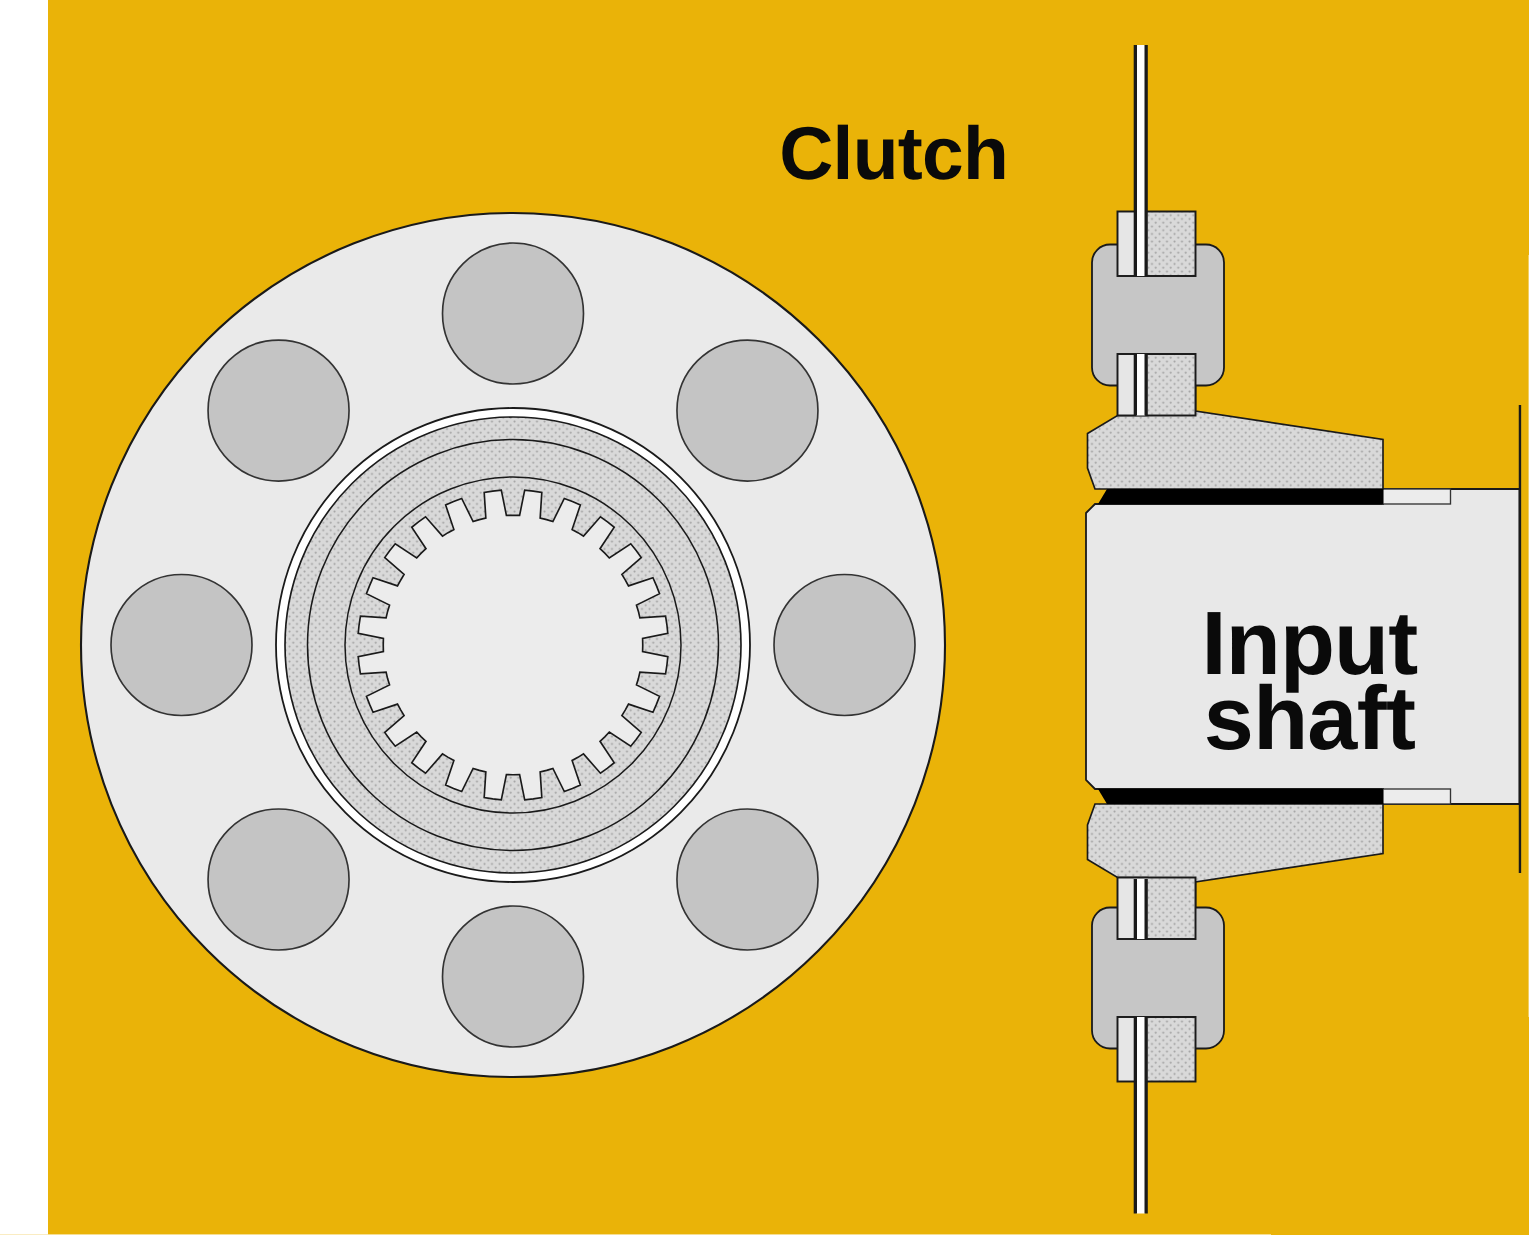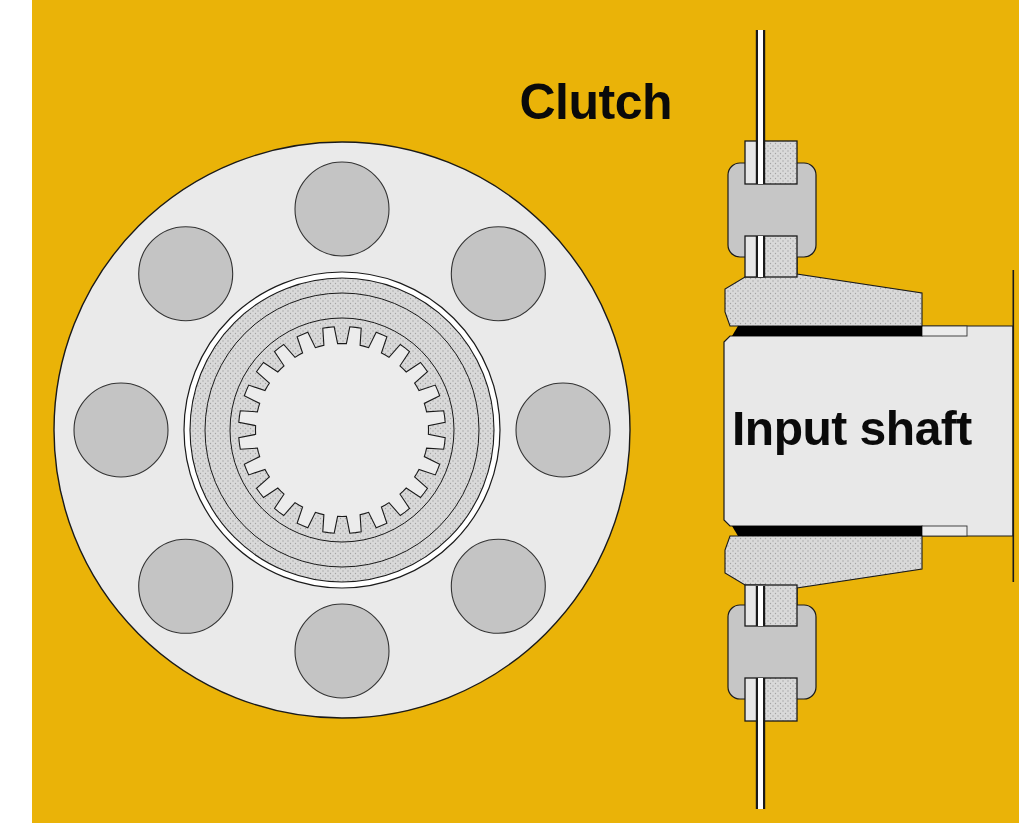--- a/index.html
+++ b/index.html
@@ -1,20 +1,20 @@
 <!DOCTYPE html>
 <html><head>
 <meta charset="utf-8">
 <style>
   html,body{margin:0;padding:0;background:#ffffff;}
   .stage{position:relative;width:1019px;height:823px;background:#eab308;overflow:hidden;margin-left:32px;}
   .stage svg{position:absolute;left:0;top:0;}
   .label{position:absolute;font-family:"Liberation Sans",sans-serif;font-weight:bold;color:#0a0a0a;letter-spacing:-0.5px;}
   .label-clutch{left:398px;top:74px;width:242px;text-align:right;font-size:50px;line-height:57px;}
-  .label-input{left:700px;top:404px;width:282px;text-align:left;font-size:48px;line-height:50px;}
+  .label-input{left:700px;top:404px;width:282px;text-align:center;font-size:60px;line-height:50px;}
 </style>
 </head>
 <body>
 
 <div class="stage">
 
   <svg width="1019" height="823" viewBox="0 0 1019 823">
     <defs>
       <pattern id="stipple" patternUnits="userSpaceOnUse" width="5" height="5">
         <rect width="5" height="5" fill="#d9d9d9"></rect>

